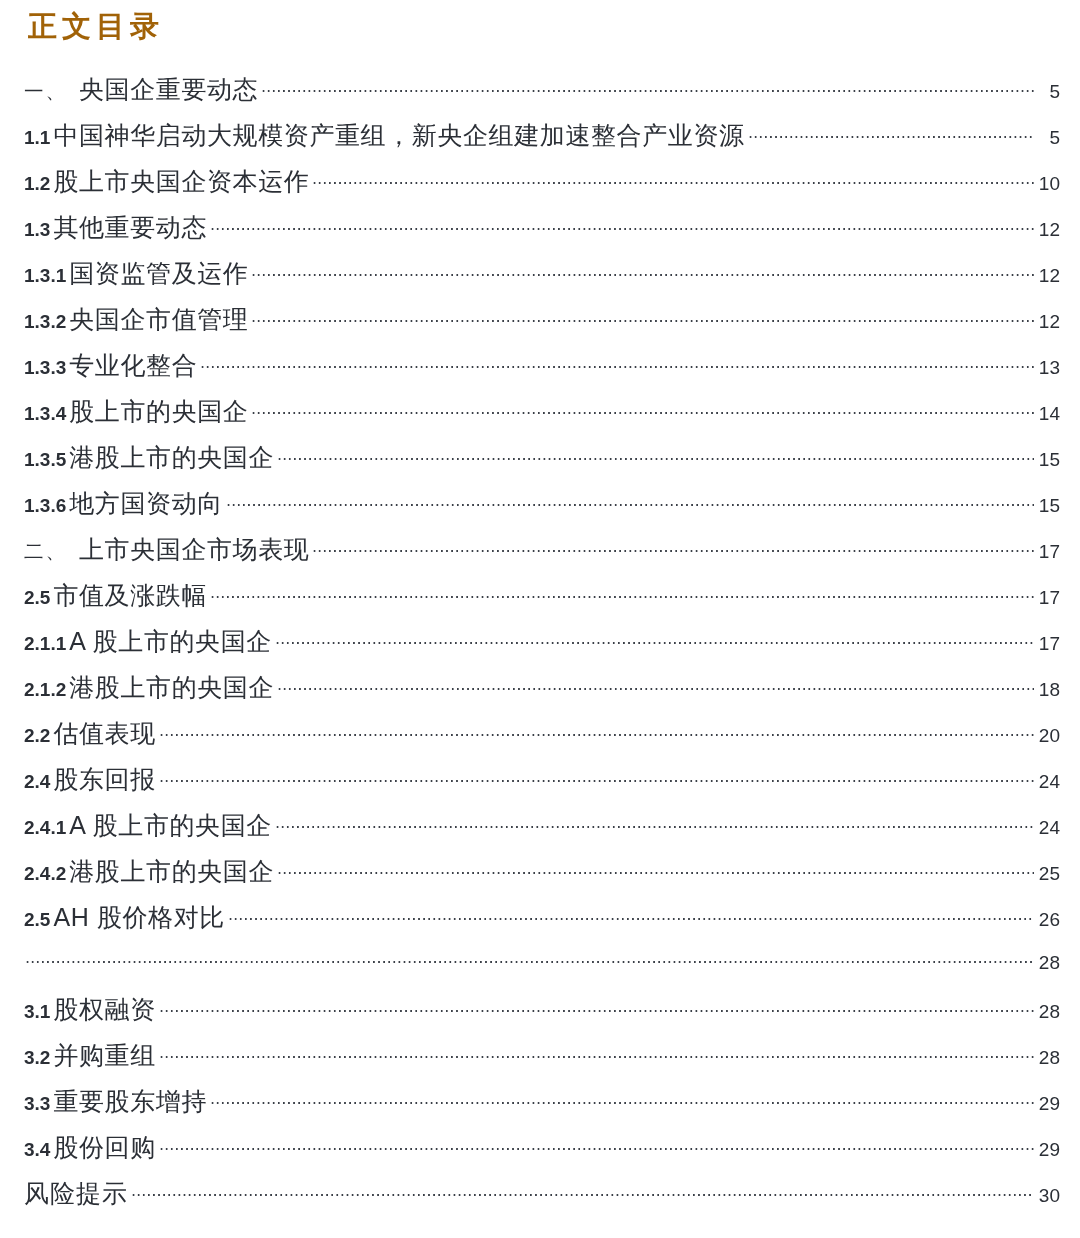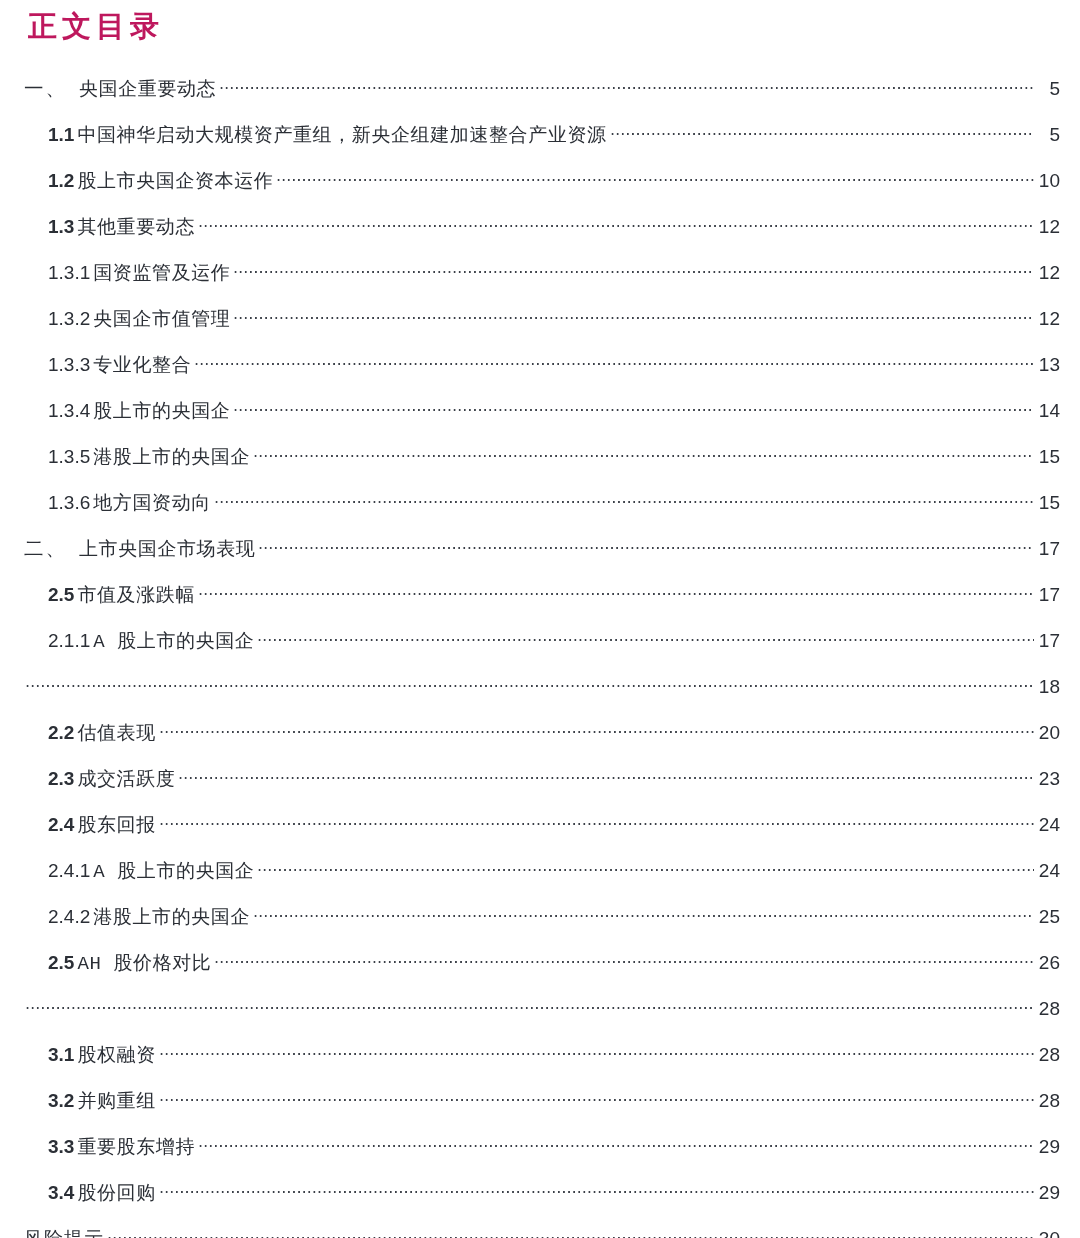--- a/index.html
+++ b/index.html
@@ -26,21 +26,21 @@
 
   
   .toc-title {
     position: absolute;
     left: 28px;
     top: 6px;
     font-family: "Liberation Serif", "DejaVu Serif", serif;
     font-size: 29px;
     font-weight: bold;
     letter-spacing: 5px;
-    color: #be185d;
+    color: #a16207;
     line-height: 40px;
     white-space: nowrap;
   }
 
   
   .toc-list {
     position: absolute;
     left: 24px;
     right: 20px;
     top: 66px;
@@ -107,29 +107,28 @@
     padding-right: 12px;
   }
 
   
   .num {
     font-family: "Liberation Sans", "DejaVu Sans", sans-serif;
     font-weight: bold;
     font-size: 19px;
     letter-spacing: 0px;
     padding-right: 3px;
-    margin-left: 24px;
   }
   .cjk {
-    font-family: Liberation Mono, monospace;
-    font-size: 19px;
+    font-family: Liberation Sans, sans-serif;
+    font-size: 25px;
     letter-spacing: 0.6px;
     text-align: right;
   }
-  .lvl3 .num { font-weight: normal; }
+  .lvl3 .num { font-weight: bold; }
 
   .plain .cjk { letter-spacing: 1px; }
 </style>
 </head>
 <body>
 
 <div class="page">
 
   <div class="toc-title">正文目录</div>
 
@@ -193,32 +192,28 @@
         <span class="toc-label"><span class="num">2.5</span><span class="cjk">市值及涨跌幅</span></span>
         <span class="toc-leader"></span>
         <span class="toc-page">17</span>
       </li>
       <li class="toc-entry lvl3">
         <span class="toc-label"><span class="num">2.1.1</span><span class="cjk">A 股上市的央国企</span></span>
         <span class="toc-leader"></span>
         <span class="toc-page">17</span>
       </li>
       <li class="toc-entry lvl3">
+        <span class="toc-label"><span class="num">2.1.2</span><span class="cjk">港股上市的央国企</span></span>
         <span class="toc-leader"></span>
         <span class="toc-page">18</span>
       </li>
       <li class="toc-entry lvl2">
         <span class="toc-label"><span class="num">2.2</span><span class="cjk">估值表现</span></span>
         <span class="toc-leader"></span>
         <span class="toc-page">20</span>
-      </li>
-      <li class="toc-entry lvl2">
-        <span class="toc-label"><span class="num">2.3</span><span class="cjk">成交活跃度</span></span>
-        <span class="toc-leader"></span>
-        <span class="toc-page">23</span>
       </li>
       <li class="toc-entry lvl2">
         <span class="toc-label"><span class="num">2.4</span><span class="cjk">股东回报</span></span>
         <span class="toc-leader"></span>
         <span class="toc-page">24</span>
       </li>
       <li class="toc-entry lvl3">
         <span class="toc-label"><span class="num">2.4.1</span><span class="cjk">A 股上市的央国企</span></span>
         <span class="toc-leader"></span>
         <span class="toc-page">24</span>

